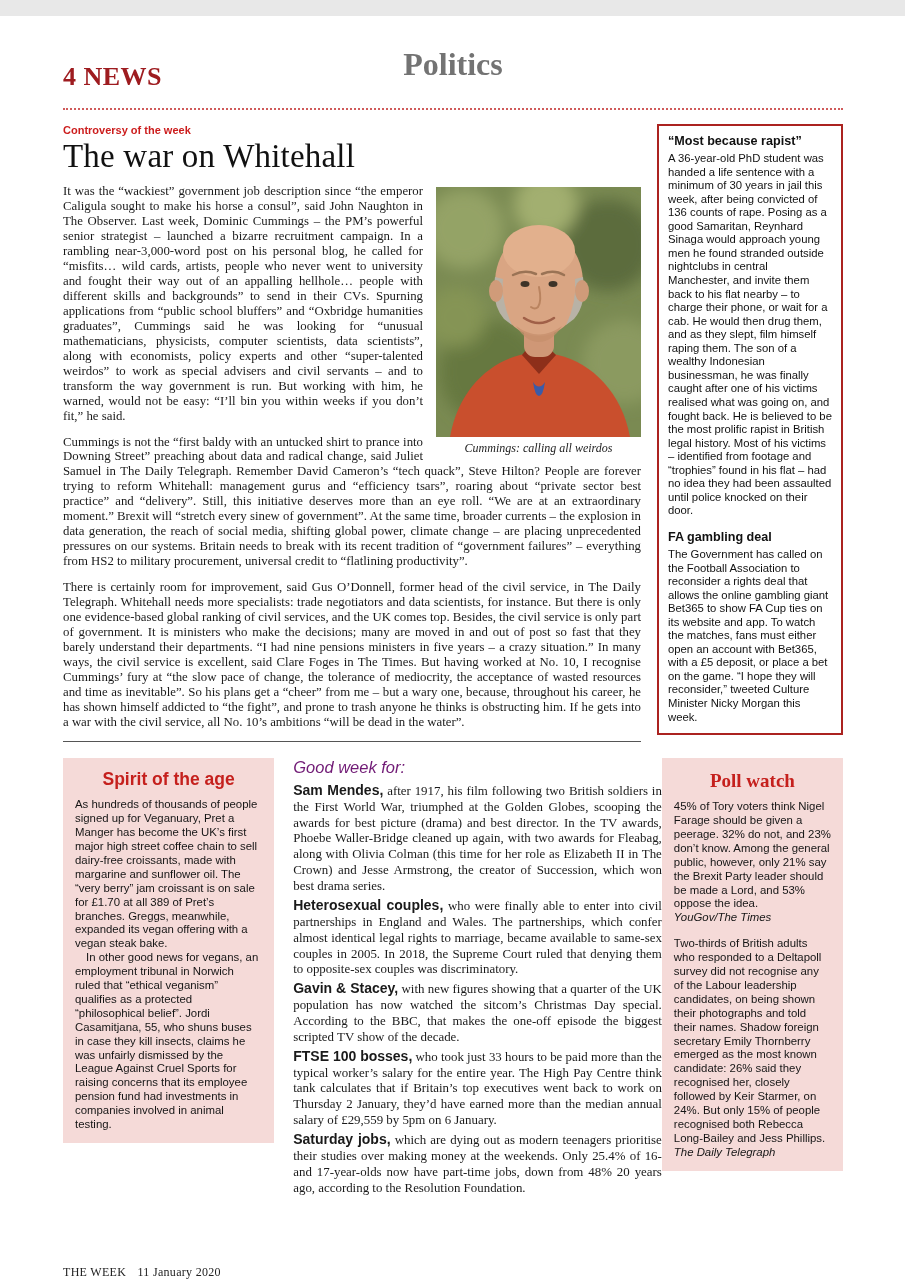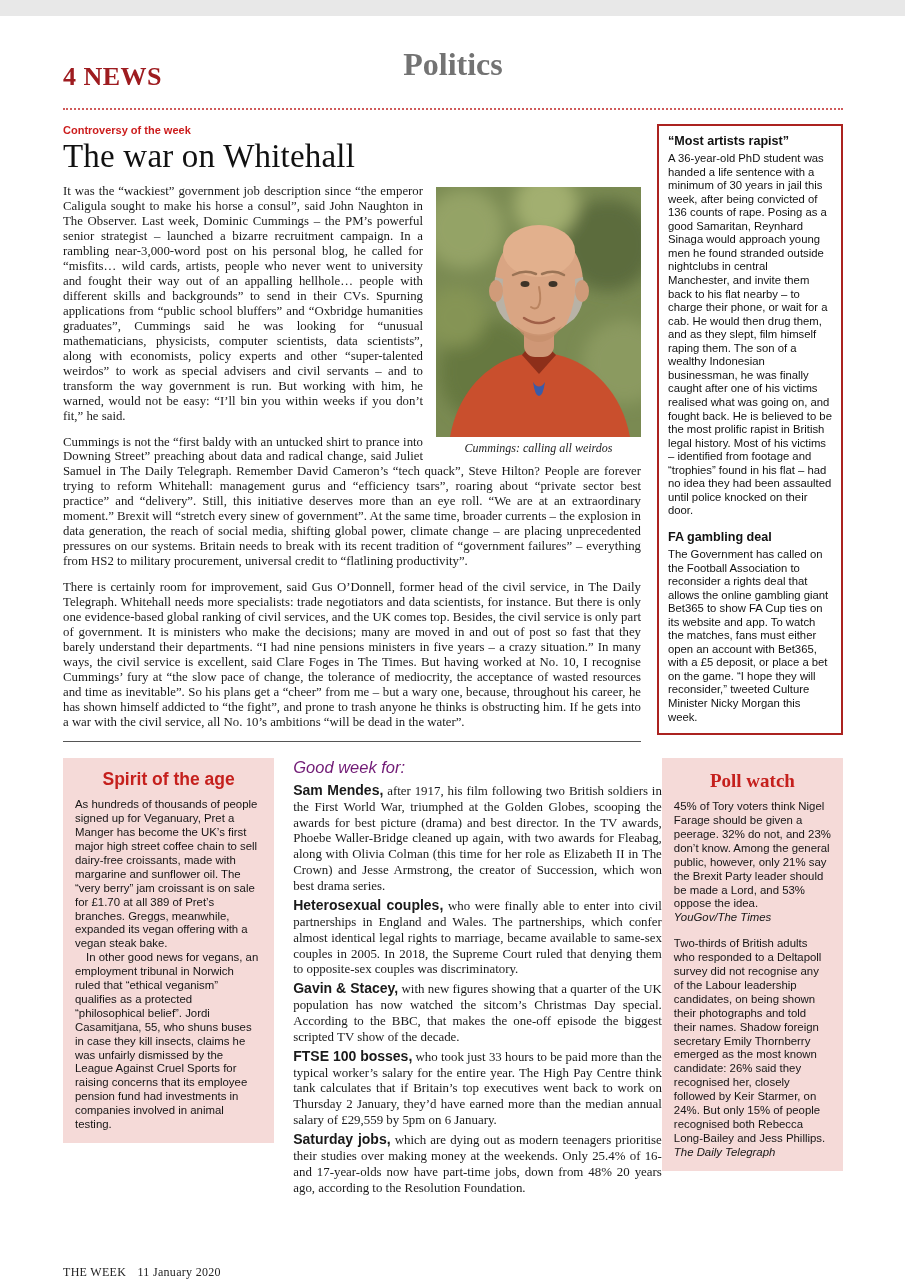--- a/index.html
+++ b/index.html
@@ -138,21 +138,21 @@
       </figure>
 
       <p class="body">It was the “wackiest” government job description since “the emperor Caligula sought to make his horse a consul”, said John Naughton in The Observer. Last week, Dominic Cummings – the PM’s powerful senior strategist – launched a bizarre recruitment campaign. In a rambling near-3,000-word post on his personal blog, he called for “misfits… wild cards, artists, people who never went to university and fought their way out of an appalling hellhole… people with different skills and backgrounds” to send in their CVs. Spurning applications from “public school bluffers” and “Oxbridge humanities graduates”, Cummings said he was looking for “unusual mathematicians, physicists, computer scientists, data scientists”, along with economists, policy experts and other “super-talented weirdos” to work as special advisers and civil servants – and to transform the way government is run. But working with him, he warned, would not be easy: “I’ll bin you within weeks if you don’t fit,” he said.</p>
       <p class="body">Cummings is not the “first baldy with an untucked shirt to prance into Downing Street” preaching about data and radical change, said Juliet Samuel in The Daily Telegraph. Remember David Cameron’s “tech quack”, Steve Hilton? People are forever trying to reform Whitehall: management gurus and “efficiency tsars”, roaring about “private sector best practice” and “delivery”. Still, this initiative deserves more than an eye roll. “We are at an extraordinary moment.” Brexit will “stretch every sinew of government”. At the same time, broader currents – the explosion in data generation, the reach of social media, shifting global power, climate change – are placing unprecedented pressures on our systems. Britain needs to break with its recent tradition of “government failures” – everything from HS2 to military procurement, universal credit to “flatlining productivity”.</p>
       <p class="body">There is certainly room for improvement, said Gus O’Donnell, former head of the civil service, in The Daily Telegraph. Whitehall needs more specialists: trade negotiators and data scientists, for instance. But there is only one evidence-based global ranking of civil services, and the UK comes top. Besides, the civil service is only part of government. It is ministers who make the decisions; many are moved in and out of post so fast that they barely understand their departments. “I had nine pensions ministers in five years – a crazy situation.” In many ways, the civil service is excellent, said Clare Foges in The Times. But having worked at No. 10, I recognise Cummings’ fury at “the slow pace of change, the tolerance of mediocrity, the acceptance of wasted resources and time as inevitable”. So his plans get a “cheer” from me – but a wary one, because, throughout his career, he has shown himself addicted to “the fight”, and prone to trash anyone he thinks is obstructing him. If he gets into a war with the civil service, all No. 10’s ambitions “will be dead in the water”.</p>
       <hr class="article-rule">
     </article>
 
     <aside class="news-box">
       <div class="news-item">
-        <h3>“Most artists rapist”</h3>
+        <h3>“Most because rapist”</h3>
         <p>A 36-year-old PhD student was handed a life sentence with a minimum of 30 years in jail this week, after being convicted of 136 counts of rape. Posing as a good Samaritan, Reynhard Sinaga would approach young men he found stranded outside nightclubs in central Manchester, and invite them back to his flat nearby – to charge their phone, or wait for a cab. He would then drug them, and as they slept, film himself raping them. The son of a wealthy Indonesian businessman, he was finally caught after one of his victims realised what was going on, and fought back. He is believed to be the most prolific rapist in British legal history. Most of his victims – identified from footage and “trophies” found in his flat – had no idea they had been assaulted until police knocked on their door.</p>
       </div>
       <div class="news-item">
         <h3>FA gambling deal</h3>
         <p>The Government has called on the Football Association to reconsider a rights deal that allows the online gambling giant Bet365 to show FA Cup ties on its website and app. To watch the matches, fans must either open an account with Bet365, with a £5 deposit, or place a bet on the game. “I hope they will reconsider,” tweeted Culture Minister Nicky Morgan this week.</p>
       </div>
     </aside>
 
   </div>
 

